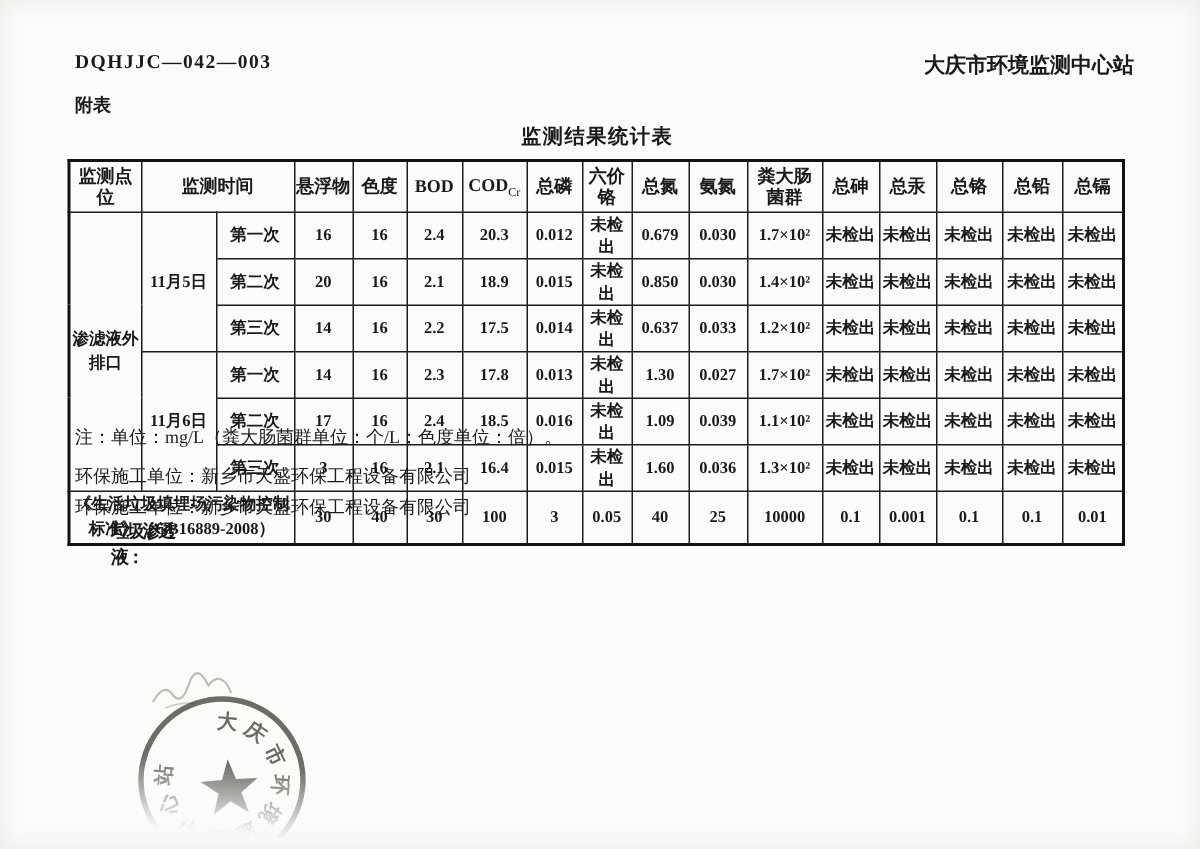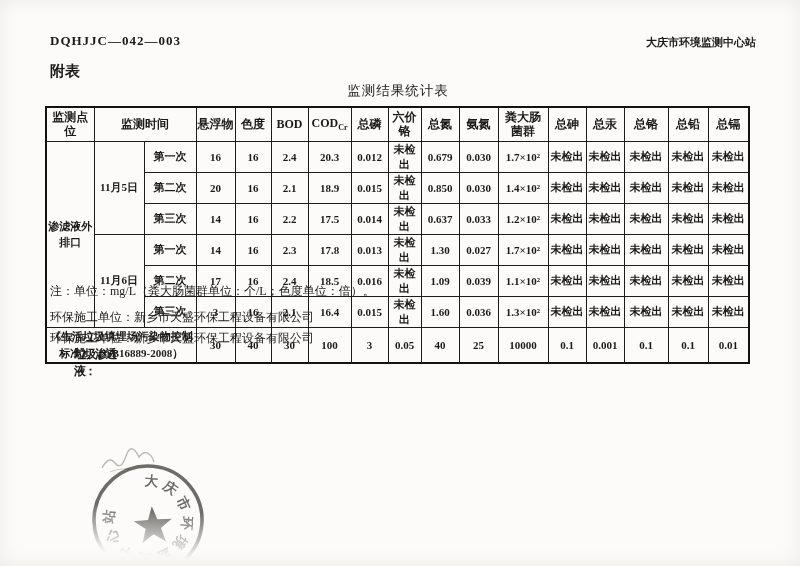--- a/index.html
+++ b/index.html
@@ -15,49 +15,49 @@
     position:absolute; inset:0;
     box-shadow: inset 0 0 18px rgba(160,155,148,.18);
     pointer-events:none;
   }
   .doc-code {
     position:absolute; left:50px; top:33px;
     font-size:13px; font-weight:bold; letter-spacing:1px;
   }
   .station-name {
     position:absolute; right:44px; top:35px;
-    font-size:11px; font-weight:bold;
+    font-size:14px; font-weight:bold;
   }
   .appendix-label {
     position:absolute; left:50px; top:62px;
-    font-size:15px; font-weight:bold;
+    font-size:12px; font-weight:bold;
   }
   .table-title {
     position:absolute; left:45px; top:82px; width:706px;
-    text-align:center; font-size:13.5px; font-weight:normal;
+    text-align:center; font-size:13.5px; font-weight:bold;
     letter-spacing:1px;
   }
   .table-wrap { position:absolute; left:45px; top:106px; }
   table.results {
     border-collapse:collapse; table-layout:fixed; width:703px;
     border:2px solid #121212;
   }
   table.results th, table.results td {
     border:1px solid #1c1c1c;
     text-align:center; vertical-align:middle;
     font-weight:bold; padding:0 1px;
     overflow:hidden;
   }
   table.results thead th { height:34px; font-size:12px; line-height:1.2; }
   table.results tbody td { height:16px; font-size:11px; }
   td.cjk, th.cjk { font-size:11.5px; }
   td.site-cell { font-size:12px; line-height:1.5; padding:0 10px; }
   td.std-label-cell { font-size:11.5px; line-height:1.55; padding:0 5px;margin-top:18px; }
   tr.std-row td { height:38px; }
-  sub.cod-sub { font-size:8px; font-weight:bold; }
+  sub.cod-sub { font-size:8px; font-weight:normal; }
   .note-line { position:absolute; font-size:12px; font-weight:normal; }
   .unit-note { left:50px; top:283px; }
   .design-unit { left:50px; top:309px; }
   .construction-unit { left:50px; top:330px; }
   .leachate-block {
     position:absolute; left:74px; top:346px;
     display:flex; font-size:12px; font-weight:bold;
   }
   .leachate-label { width:56px; letter-spacing:-1.5px; }
   .leachate-lines div { line-height:19.5px; }

